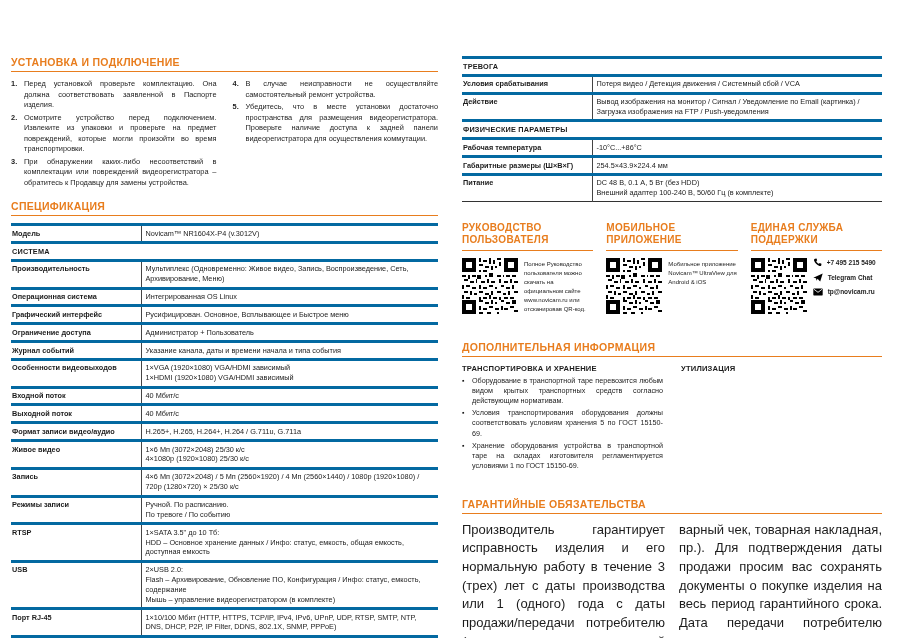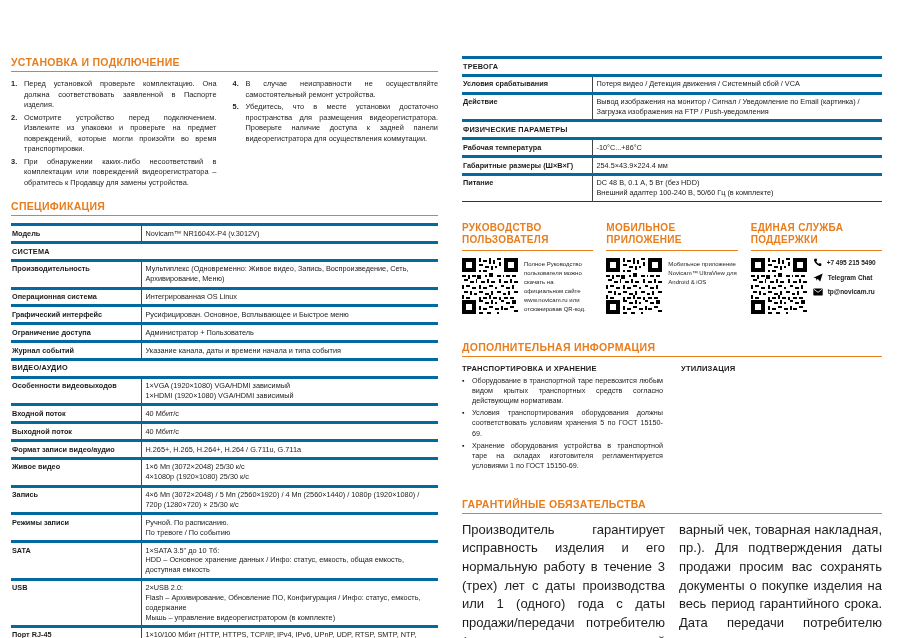--- a/index.html
+++ b/index.html
@@ -118,23 +118,20 @@
           </tr>
           <tr>
             <td class="lbl">Ограничение доступа</td>
             <td class="val">Администратор + Пользователь</td>
           </tr>
           <tr>
             <td class="lbl">Журнал событий</td>
             <td class="val">Указание канала, даты и времени начала и типа события</td>
           </tr>
           <tr>
-            <td colspan="2" class="grp">ВИДЕО/АУДИО</td>
-          </tr>
-          <tr>
             <td class="lbl">Особенности видеовыходов</td>
             <td class="val">1×VGA (1920×1080) VGA/HDMI зависимый
 1×HDMI (1920×1080) VGA/HDMI зависимый</td>
           </tr>
           <tr>
             <td class="lbl">Входной поток</td>
             <td class="val">40 Мбит/с</td>
           </tr>
           <tr>
             <td class="lbl">Выходной поток</td>
@@ -152,21 +149,21 @@
           <tr>
             <td class="lbl">Запись</td>
             <td class="val">4×6 Мп (3072×2048) / 5 Мп (2560×1920) / 4 Мп (2560×1440) / 1080p (1920×1080) / 720p (1280×720) × 25/30 к/с</td>
           </tr>
           <tr>
             <td class="lbl">Режимы записи</td>
             <td class="val">Ручной. По расписанию.
 По тревоге / По событию</td>
           </tr>
           <tr>
-            <td class="lbl">SATA</td>
+            <td class="lbl">RTSP</td>
             <td class="val">1×SATA 3.5" до 10 Тб:
 HDD – Основное хранение данных / Инфо: статус, емкость, общая емкость, доступная емкость</td>
           </tr>
           <tr>
             <td class="lbl">USB</td>
             <td class="val">2×USB 2.0:
 Flash – Архивирование, Обновление ПО, Конфигурация / Инфо: статус, емкость, содержание
 Мышь – управление видеорегистратором (в комплекте)</td>
           </tr>
           <tr>

